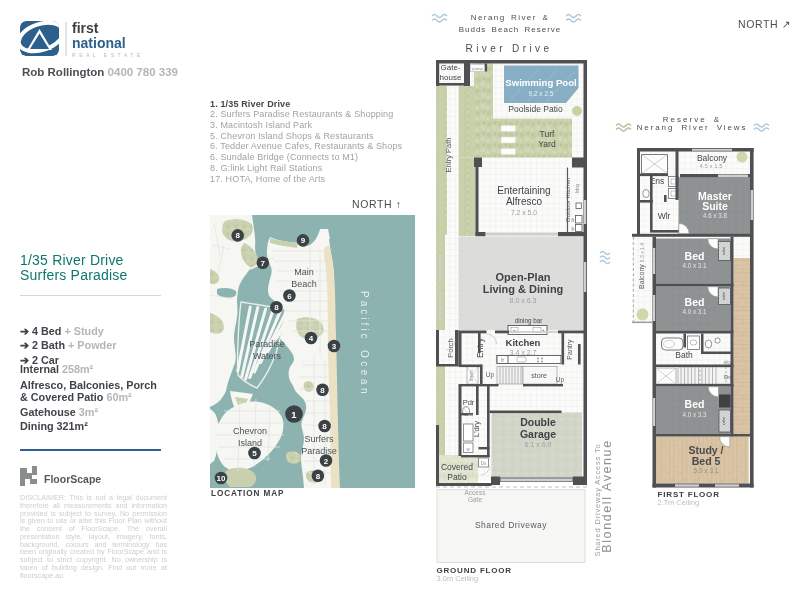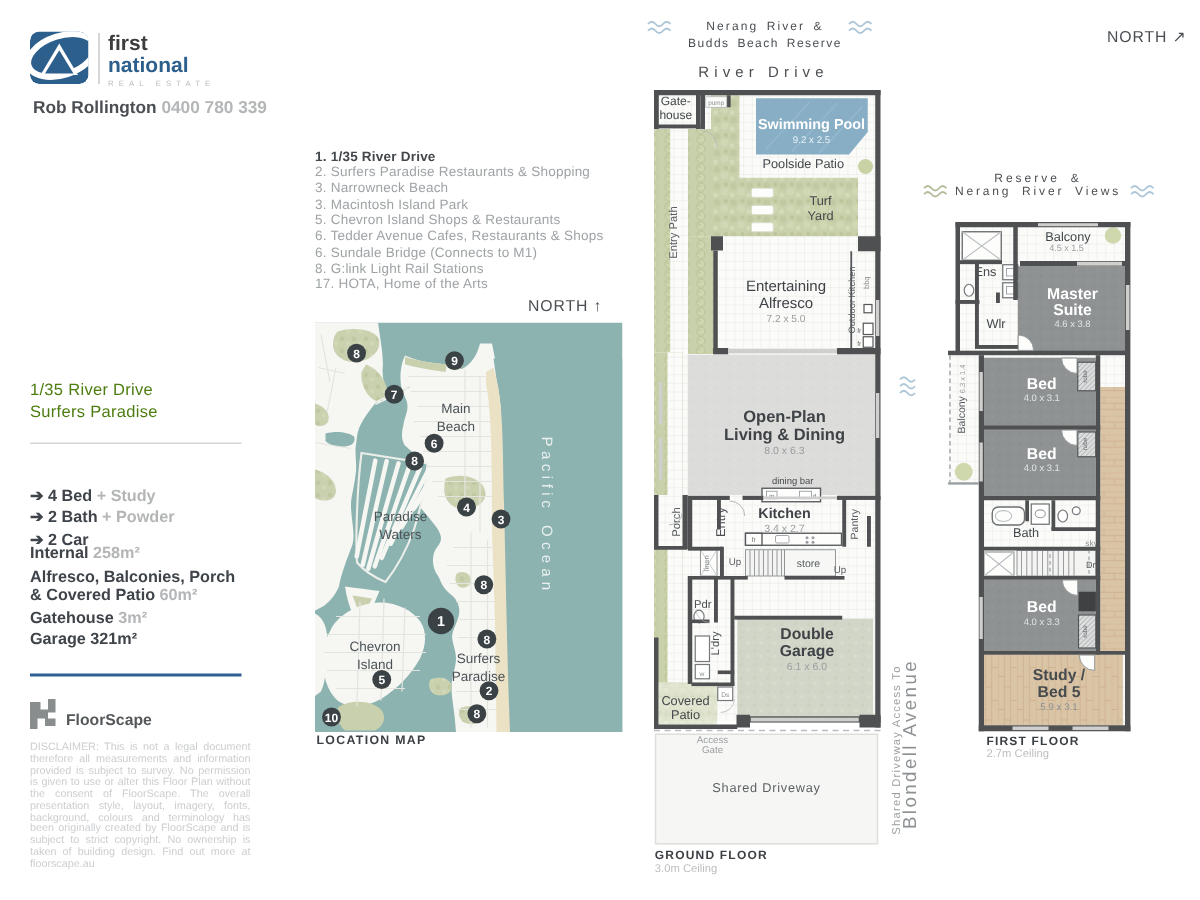--- a/index.html
+++ b/index.html
@@ -24,43 +24,42 @@
 <line x1="50" y1="6" x2="50" y2="40" stroke="#c9c9c9" stroke-width="1"></line>
 <text x="56" y="17" font-size="14" font-weight="bold" fill="#3d3d3f">first</text>
 <text x="56" y="32" font-size="14" font-weight="bold" fill="#2d5f8c">national</text>
 <text x="56" y="41" font-size="5.2" letter-spacing="3.4" fill="#b9babc">REAL ESTATE</text>
 </svg>
 <div class="abs" style="left:22px;top:66px;font-size:11.5px;color:#4b4f54;font-weight:bold">Rob Rollington <span style="color:#b4b6b8;font-weight:bold">0400 780 339</span></div>
 
 <div class="abs" style="left:210px;top:98.6px;font-size:9px;line-height:10.7px;color:#9fa3a5;letter-spacing:0.15px">
 <div style="color:#43474b;font-weight:bold">1. 1/35 River Drive</div>
 <div>2. Surfers Paradise Restaurants &amp; Shopping</div>
-<div>3. Narrowneck Beach</div>
 <div>3. Macintosh Island Park</div>
 <div>5. Chevron Island Shops &amp; Restaurants</div>
 <div>6. Tedder Avenue Cafes, Restaurants &amp; Shops</div>
 <div>6. Sundale Bridge (Connects to M1)</div>
 <div>8. G:link Light Rail Stations</div>
 <div>17. HOTA, Home of the Arts</div>
 </div>
 <div class="abs" style="left:352px;top:197.5px;white-space:nowrap;font-size:10.5px;color:#4a4e52;letter-spacing:0.6px">NORTH <span style="letter-spacing:0">↑</span></div>
 
-<div class="abs" style="left:20px;top:253.3px;font-size:11px;color:#4d7c0f;line-height:14.5px;letter-spacing:0.2px">1/35 River Drive<br>Surfers Paradise</div>
+<div class="abs" style="left:20px;top:253.3px;font-size:14px;color:#0f766e;line-height:14.5px;letter-spacing:0.2px">1/35 River Drive<br>Surfers Paradise</div>
 <div class="abs" style="left:20px;top:295px;width:141px;height:1px;background:#d4d6d8"></div>
 <div class="abs" style="left:20px;top:324px;font-size:10.8px;color:#3f444a;font-weight:bold;line-height:14.35px">
 <div>➔ 4 Bed <span style="color:#b3b5b7">+ Study</span></div>
 <div>➔ 2 Bath <span style="color:#b3b5b7">+ Powder</span></div>
 <div>➔ 2 Car</div>
 </div>
 <div class="abs" style="left:20px;top:363.2px;font-size:10.8px;color:#3f444a;font-weight:bold;line-height:12.1px">
 <div style="margin-bottom:4px">Internal <span style="color:#b3b5b7">258m²</span></div>
 <div>Alfresco, Balconies, Porch</div>
 <div style="margin-bottom:2.4px">&amp; Covered Patio <span style="color:#b3b5b7">60m²</span></div>
 <div style="margin-bottom:2.4px">Gatehouse <span style="color:#b3b5b7">3m²</span></div>
-<div>Garage 321m²</div>
+<div>Dining 321m²</div>
 </div>
 <div class="abs" style="left:20px;top:449px;width:141px;height:2px;background:#2e6093"></div>
 <svg class="abs" style="left:20px;top:466px" width="150" height="24" viewBox="0 0 150 24">
 <path d="M0 2 h7 v5 h5 v-7 h5 v9 h-5 v4 h5 v5 h-7 v-5 h-5 v7 h-5 z" fill="#8a8d8e"></path>
 <text x="24" y="17" font-size="10.5" fill="#55585a" font-weight="bold">FloorScape</text>
 </svg>
 <div class="abs" style="left:20px;top:494px;width:147px;font-size:7.2px;line-height:7.75px;color:#ccced0;text-align:justify">DISCLAIMER: This is not a legal document therefore all measurements and information provided is subject to survey. No permission is given to use or alter this Floor Plan without the consent of FloorScape. The overall presentation style, layout, imagery, fonts, background, colours and terminology has been originally created by FloorScape and is subject to strict copyright. No ownership is taken of building design. Find out more at floorscape.au</div>
 <div class="abs" style="left:211px;top:489px;font-size:8.2px;color:#3c4044;font-weight:bold;letter-spacing:0.9px">LOCATION MAP</div>
 <div class="abs" style="left:738px;top:17.5px;white-space:nowrap;font-size:10.5px;color:#4a4e52;letter-spacing:0.6px">NORTH <span style="letter-spacing:0">↗</span></div>
 

